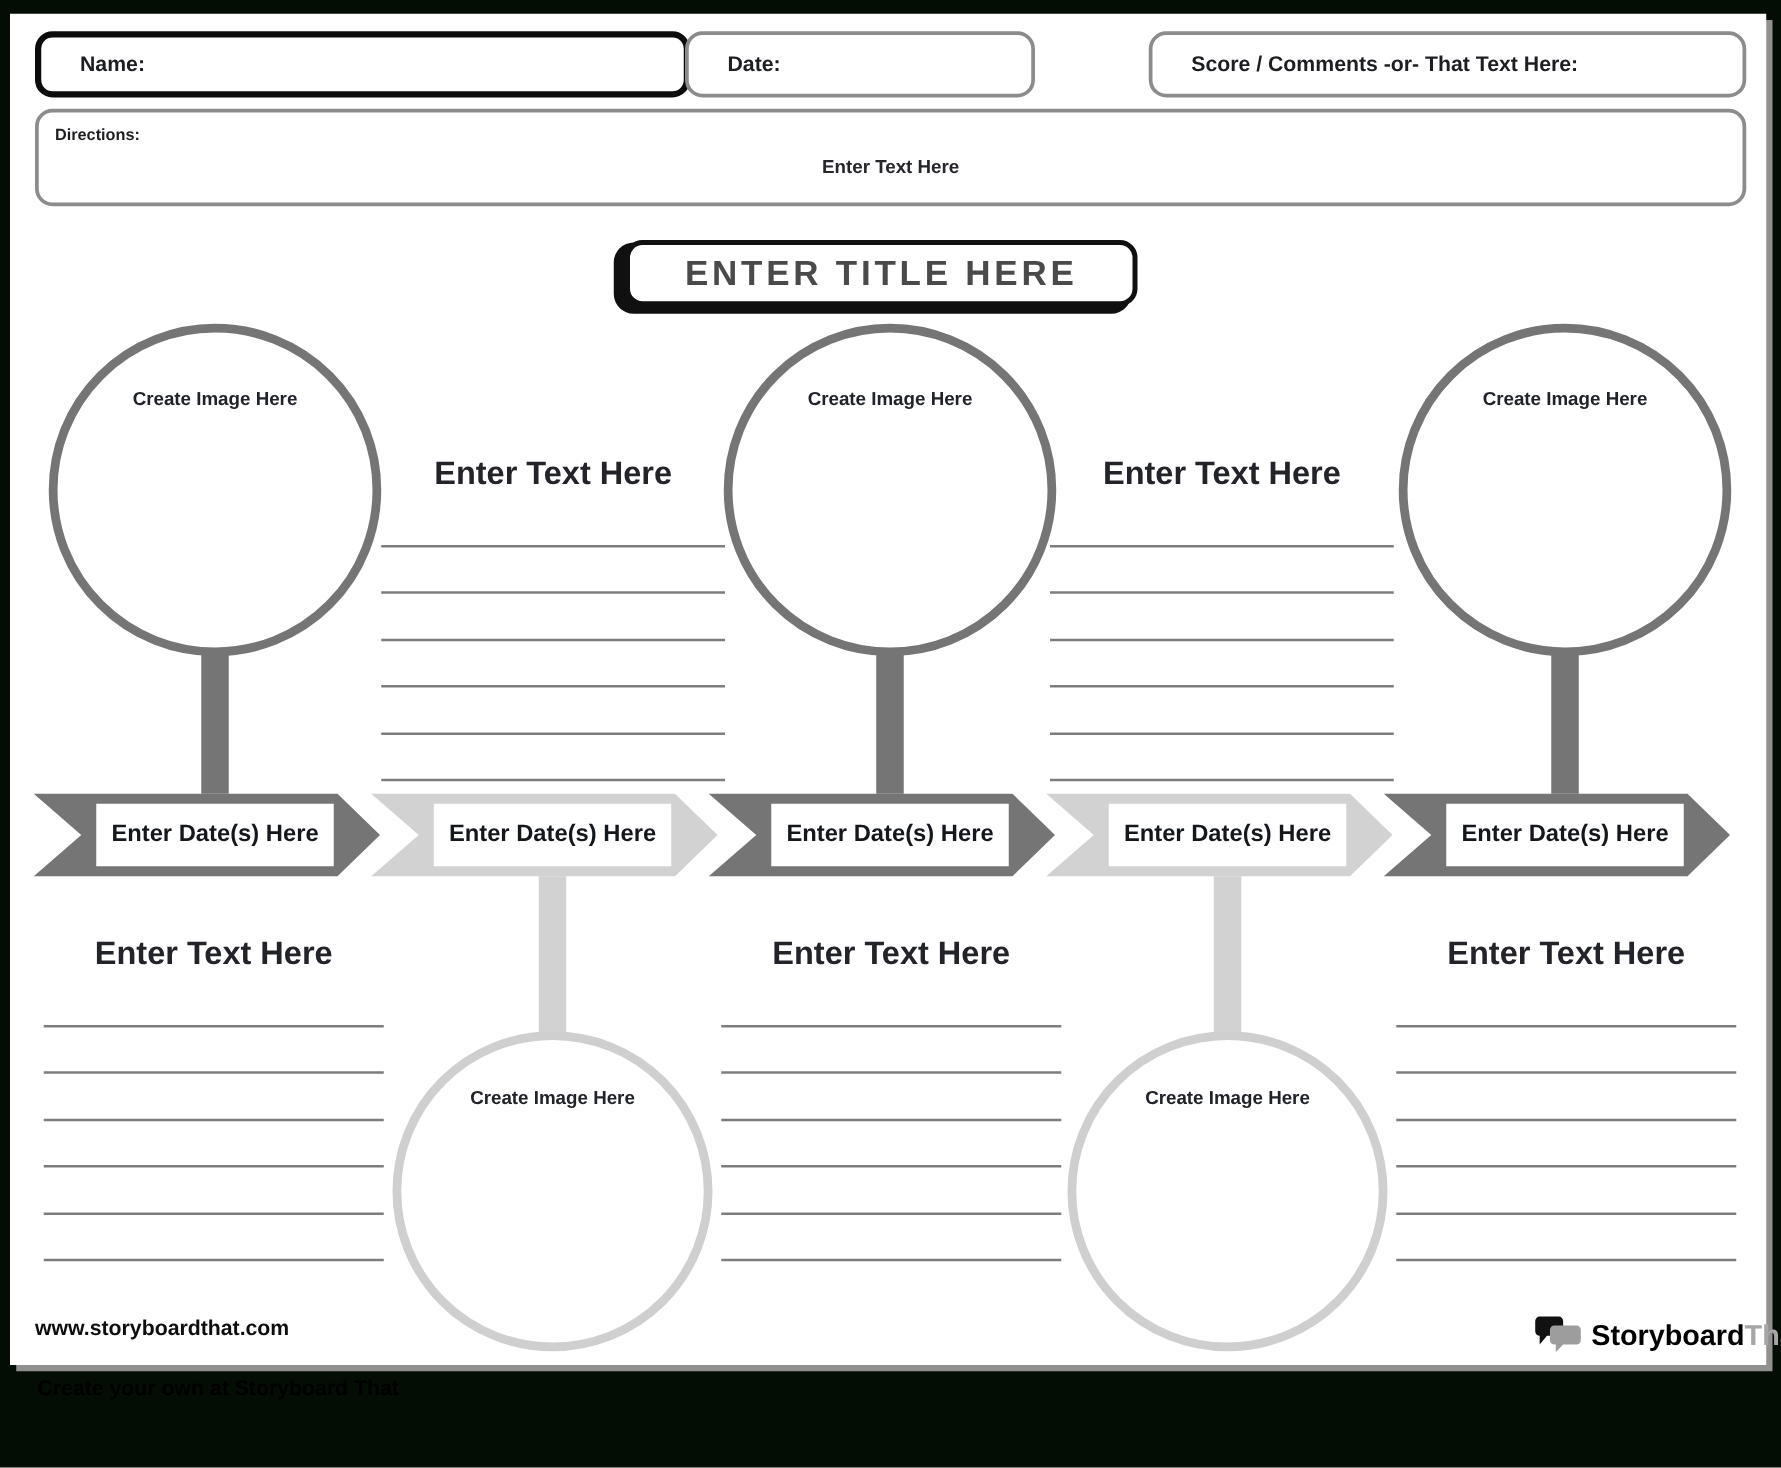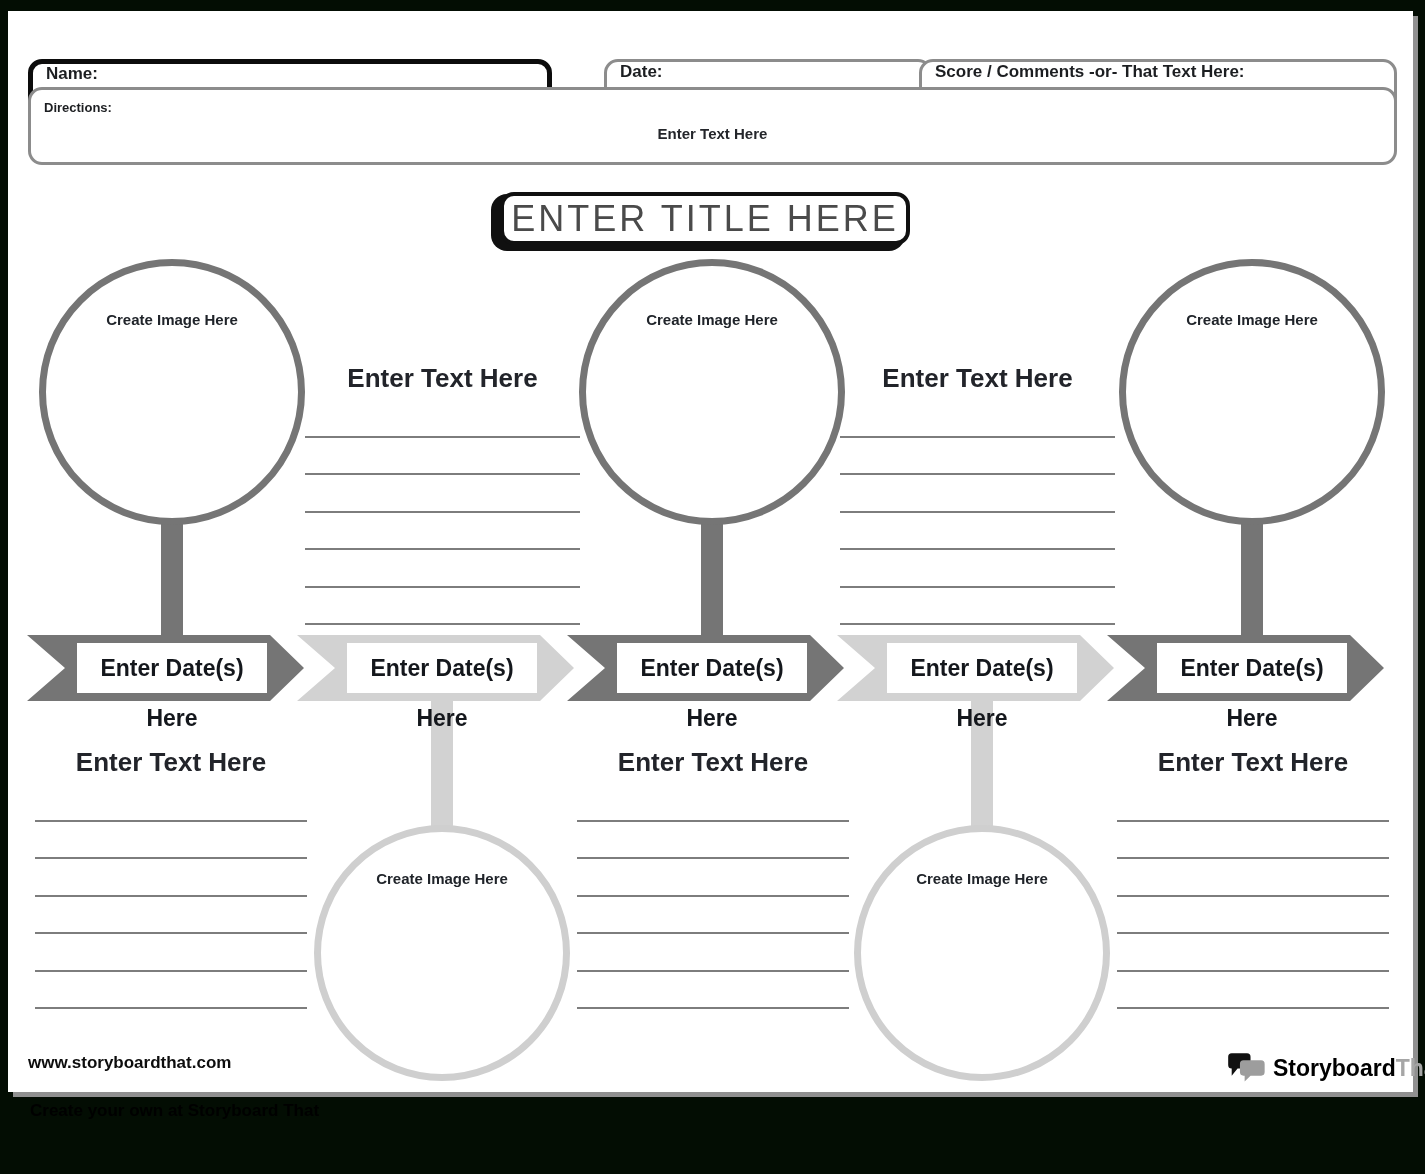--- a/index.html
+++ b/index.html
@@ -22,40 +22,40 @@
     overflow:hidden;
   }
   .page{
     position:absolute;left:8px;top:11px;width:1405px;height:1081px;
     background:var(--page-bg);
     box-shadow:5px 5px 0 #909090;
   }
   
   .hbox{
     position:absolute;border:3px solid var(--box-border-gray);border-radius:14px;
-    display:flex;align-items:flex-start;padding-left:13px;
-    font-weight:bold;font-size:17px;color:var(--text-dark);background:#fff;margin-top:34px;
+    display:flex;align-items:center;padding-left:31px;
+    font-weight:bold;font-size:17px;color:var(--text-dark);background:#fff;
   }
   .name-box{left:20px;top:14px;width:524px;height:53px;border:5px solid #0c0c0c;}
-  .date-box{left:596px;top:14px;width:328px;height:53px;}
+  .date-box{left:540px;top:14px;width:280px;height:53px;}
   .score-box{left:911px;top:14px;width:478px;height:53px;}
   .directions-box{
     position:absolute;left:20px;top:76px;width:1369px;height:78px;
     border:3px solid var(--box-border-gray);border-radius:14px;background:#fff;
   }
   .directions-label{position:absolute;left:13px;top:10px;font-weight:bold;font-size:13px;color:var(--text-dark);}
   .directions-text{position:absolute;left:0;right:0;top:35px;text-align:center;font-weight:bold;font-size:15px;color:#24262b;}
   
   .title-box{
     position:absolute;left:492px;top:181px;width:410px;height:53px;
     background:#fff;border:4px solid #101010;border-radius:14px;
     box-shadow:-7px 4px 0 2px #101010;
     display:flex;align-items:center;justify-content:center;
   }
-  .title-text{font-weight:normal;font-size:36px;letter-spacing:3px;color:var(--title-text);}
+  .title-text{font-weight:bold;font-size:28px;letter-spacing:3px;color:var(--title-text);}
   
   .stem{position:absolute;width:22px;}
   .stem.dark{background:var(--dark-gray);top:495px;height:129px;}
   .stem.light{background:var(--light-gray);top:690px;height:126px;}
   
   .circle{position:absolute;border-radius:50%;background:#fff;}
   .circle.top{width:266px;height:266px;top:248px;border:7px solid var(--dark-gray);}
   .circle.bottom{width:256px;height:256px;top:814px;border:7px solid #cfcfcf;}
   .circle .img-label{position:absolute;left:0;right:0;text-align:center;font-weight:bold;font-size:15px;color:#20242a;}
   .circle.top .img-label{top:45px;}
@@ -71,21 +71,21 @@
   .ruled .line:nth-child(6){top:187px;}
   .text-label{position:absolute;text-align:center;font-weight:bold;font-size:26px;color:#22242a;}
   .text-label.pos-top{top:352px;width:275px;}
   .text-label.pos-bottom{top:736px;width:272px;}
   
   .timeline-svg{position:absolute;left:0;top:620px;width:1405px;height:84px;}
   .seg-dark{fill:var(--dark-gray);}
   .seg-light{fill:var(--light-gray);}
   .date-label{
     position:absolute;top:632px;width:190px;height:50px;background:#fff;
-    text-align:center;line-height:50px;font-weight:bold;font-size:23px;color:#14171c;
+    text-align:center;line-height:50px;font-weight:bold;font-size:19px;color:#14171c;
   }
   
   .website{position:absolute;left:20px;top:1042px;font-weight:bold;font-size:17px;color:#0d0d0d;}
   .logo{position:absolute;left:1219px;top:1041px;display:flex;align-items:center;gap:6px;}
   .logo-text{font-size:23px;font-weight:bold;}
   .logo-primary{color:#000000;}
   .logo-secondary{color:var(--logo-secondary-gray);}
   .watermark{position:absolute;left:30px;top:1101px;font-weight:bold;font-size:17px;color:#000000;}
 </style>
 </head>

